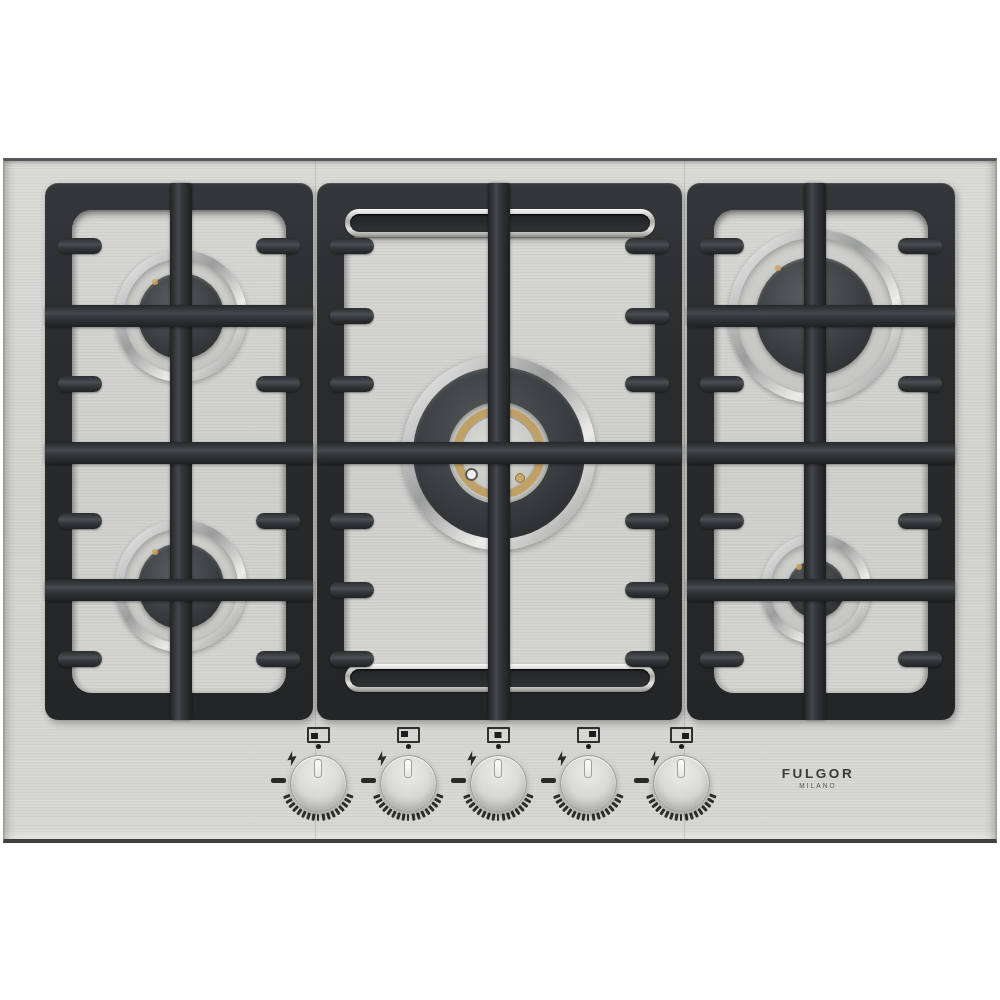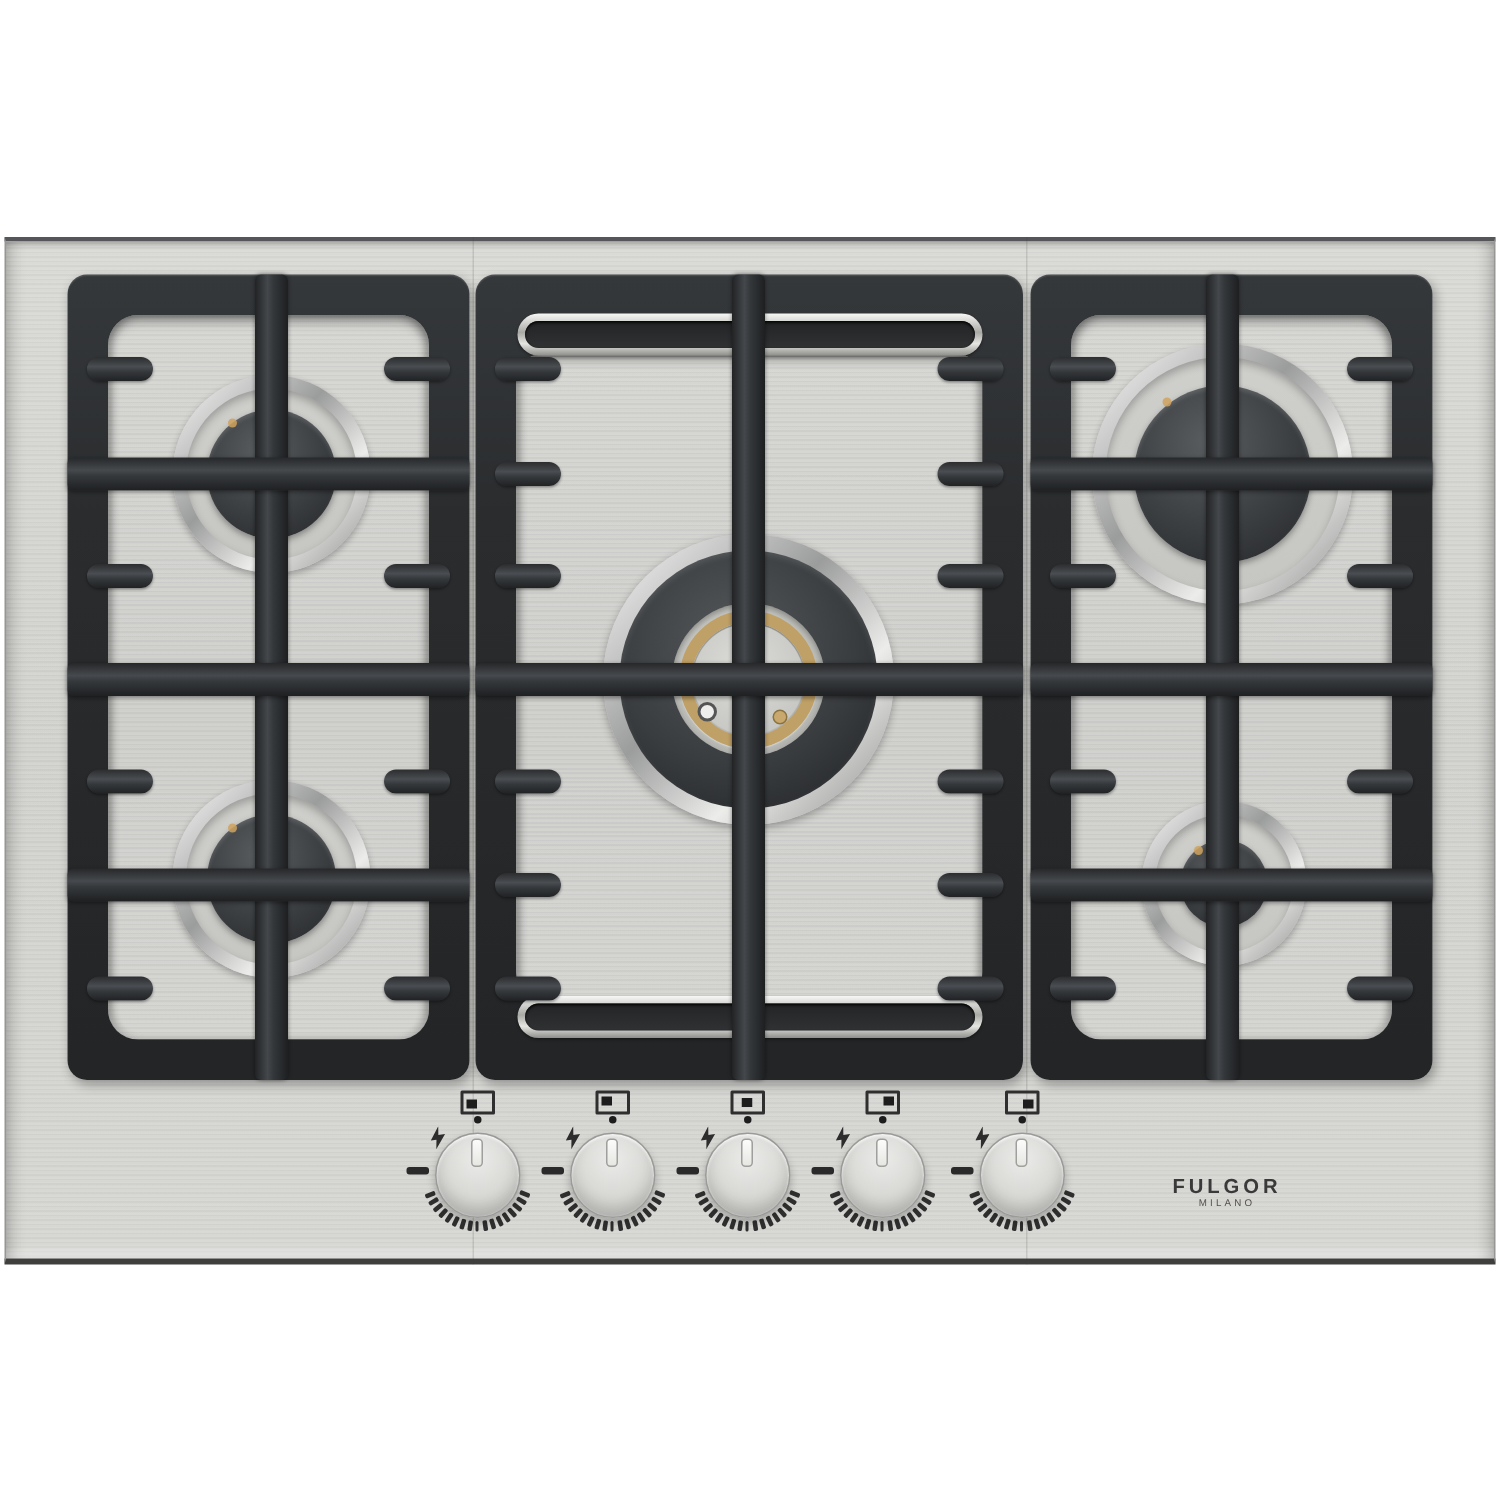--- a/index.html
+++ b/index.html
@@ -117,21 +117,21 @@
   .kcircle{position:absolute;left:-28.5px;top:-28.5px;width:57px;height:57px;border-radius:50%;box-sizing:border-box;
     background:radial-gradient(circle at 50% 30%,#ebebe9,#d7d7d4 55%,#c1c1be 94%);
     border:1px solid #9a9a98;
     box-shadow:0 3px 6px rgba(0,0,0,.25), inset 0 1px 2px rgba(255,255,255,.85), inset 0 -6px 9px rgba(0,0,0,.12);}
   .kpointer{position:absolute;left:50%;top:3px;width:6px;height:17px;margin-left:-4px;box-sizing:content-box;
     background:linear-gradient(180deg,#fcfcfa,#e6e6e3);border:1px solid #9f9f9d;border-radius:3px;}
   .kticks{position:absolute;left:0;top:0;}
   .tick{position:absolute;left:-1.25px;top:-3.5px;width:2.5px;height:7px;background:#2f2f2f;border-radius:1px;}
 
   
-  .logo{position:absolute;left:772px;top:784px;width:92px;text-align:center;line-height:1;}
+  .logo{position:absolute;left:772px;top:767px;width:92px;text-align:center;line-height:1;}
   .logo-main{font-size:13.5px;font-weight:700;letter-spacing:2.6px;color:#3a3a3a;}
   .logo-sub{font-size:6.5px;letter-spacing:2.1px;color:#55524e;margin-top:2px;}
 </style>
 </head>
 <body>
 
 <div class="stage">
 
   <div class="panel"></div>
   <div class="seam seam-l"></div>

